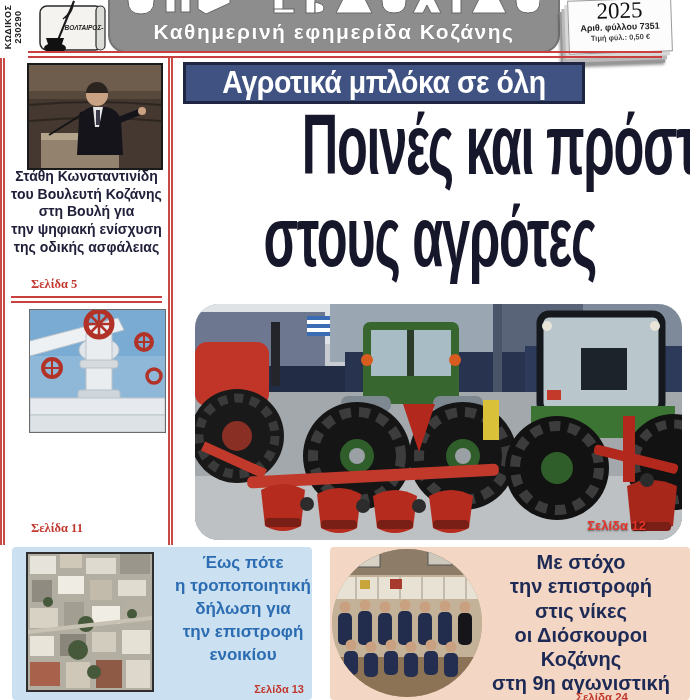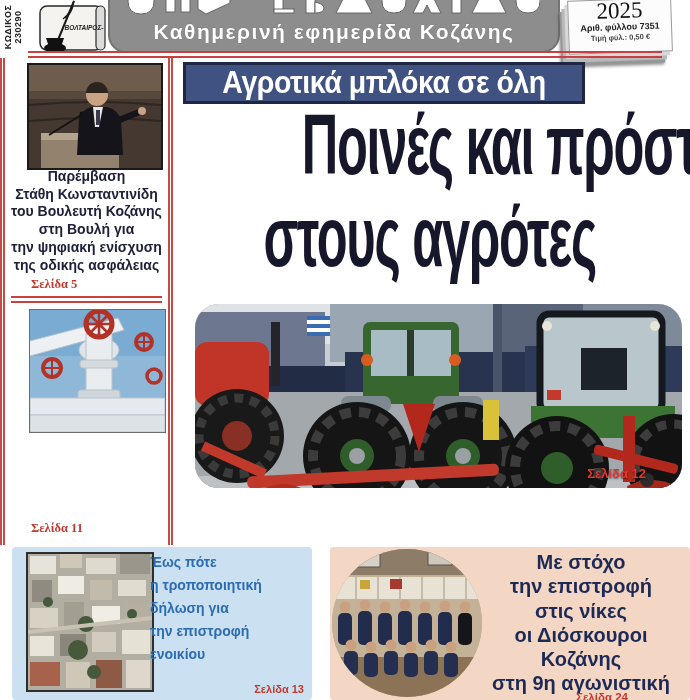--- a/index.html
+++ b/index.html
@@ -48,32 +48,32 @@
     background:#3f5282;border:3px solid #1f2642;box-sizing:border-box;
     text-align:center;}
   #banner span{display:inline-block;color:#fff;font-weight:bold;font-size:30px;
     line-height:35px;letter-spacing:-.5px;transform:scale(.95,1.05);transform-origin:center;}
   .headline{position:absolute;left:170px;width:520px;text-align:center;
     font-weight:bold;color:#17172b;font-size:79px;line-height:90px;
     letter-spacing:-2px;white-space:nowrap;}
   .headline span{display:inline-block;transform:scale(.64,1.08);transform-origin:center;}
   #hl1{top:100px;}
   #hl2{top:192px;}
-  #main-photo{position:absolute;left:195px;top:304px;width:487px;height:184px;
+  #main-photo{position:absolute;left:195px;top:304px;width:487px;height:236px;
     border-radius:24px;overflow:hidden;background:#9aa2a8;}
   #ref12{position:absolute;right:36px;bottom:7px;color:#e8352c;font-weight:bold;
     font-size:13px;text-shadow:0 1px 2px rgba(0,0,0,.55);}
 
   
   #bl-panel{position:absolute;left:12px;top:547px;width:300px;height:153px;
     background:#cbe0f0;border-radius:4px;}
   #city-photo{position:absolute;left:14px;top:5px;width:124px;height:136px;
     border:2px solid #2e2e2e;background:#b9b4a8;}
-  #bl-title{position:absolute;left:138px;top:4px;width:158px;text-align:left;
-    font-weight:bold;font-size:14px;line-height:23px;color:#2b6cb2;}
+  #bl-title{position:absolute;left:152px;top:4px;width:158px;text-align:center;
+    font-weight:bold;font-size:17px;line-height:23px;color:#2b6cb2;}
   #ref13{position:absolute;right:8px;top:136px;font-size:11px;font-weight:bold;color:#c2382e;}
   #br-panel{position:absolute;left:330px;top:547px;width:360px;height:153px;
     background:#f3d6c3;border-radius:4px;}
   #team-photo{position:absolute;left:2px;top:2px;width:150px;height:148px;
     border-radius:50%;overflow:hidden;background:#c4b298;}
   #br-title{position:absolute;left:148px;top:3px;width:206px;text-align:center;
     font-weight:bold;font-size:20px;line-height:24.3px;color:#1d2a55;}
   #ref24{position:absolute;right:62px;top:144px;font-size:11.5px;font-weight:bold;color:#c2382e;}
 </style>
 </head>
@@ -146,21 +146,20 @@
         <path d="M84,54 L112,43 L114,49 L86,60 Z" fill="#14141a"></path>
         <circle cx="113" cy="46" r="4" fill="#c9a183"></circle>
         <path d="M50,54 Q52,45 62,42 L78,42 Q90,45 92,56 L94,90 L48,90 Z" fill="#14141a"></path>
         <path d="M64,42 L74,42 L70,62 L66,62 Z" fill="#e6e6e6"></path>
         <rect x="67" y="45" width="4" height="15" fill="#3a3a4a"></rect>
         <circle cx="68" cy="30" r="11" fill="#c9a183"></circle>
         <path d="M57,28 a11,11 0 0 1 22,0 z" fill="#2b241e"></path>
       </svg>
     </div>
     <div id="lc-title1" class="lc-title">
-      <div>Παρέμβαση</div>
       <div>Στάθη Κωνσταντινίδη</div>
       <div>του Βουλευτή Κοζάνης</div>
       <div>στη Βουλή για</div>
       <div>την ψηφιακή ενίσχυση</div>
       <div>της οδικής ασφάλειας</div>
     </div>
     <div id="lc-ref1" class="lc-pageref">Σελίδα 5</div>
 
     <div id="art-sep" class="red-rule"></div>
 

